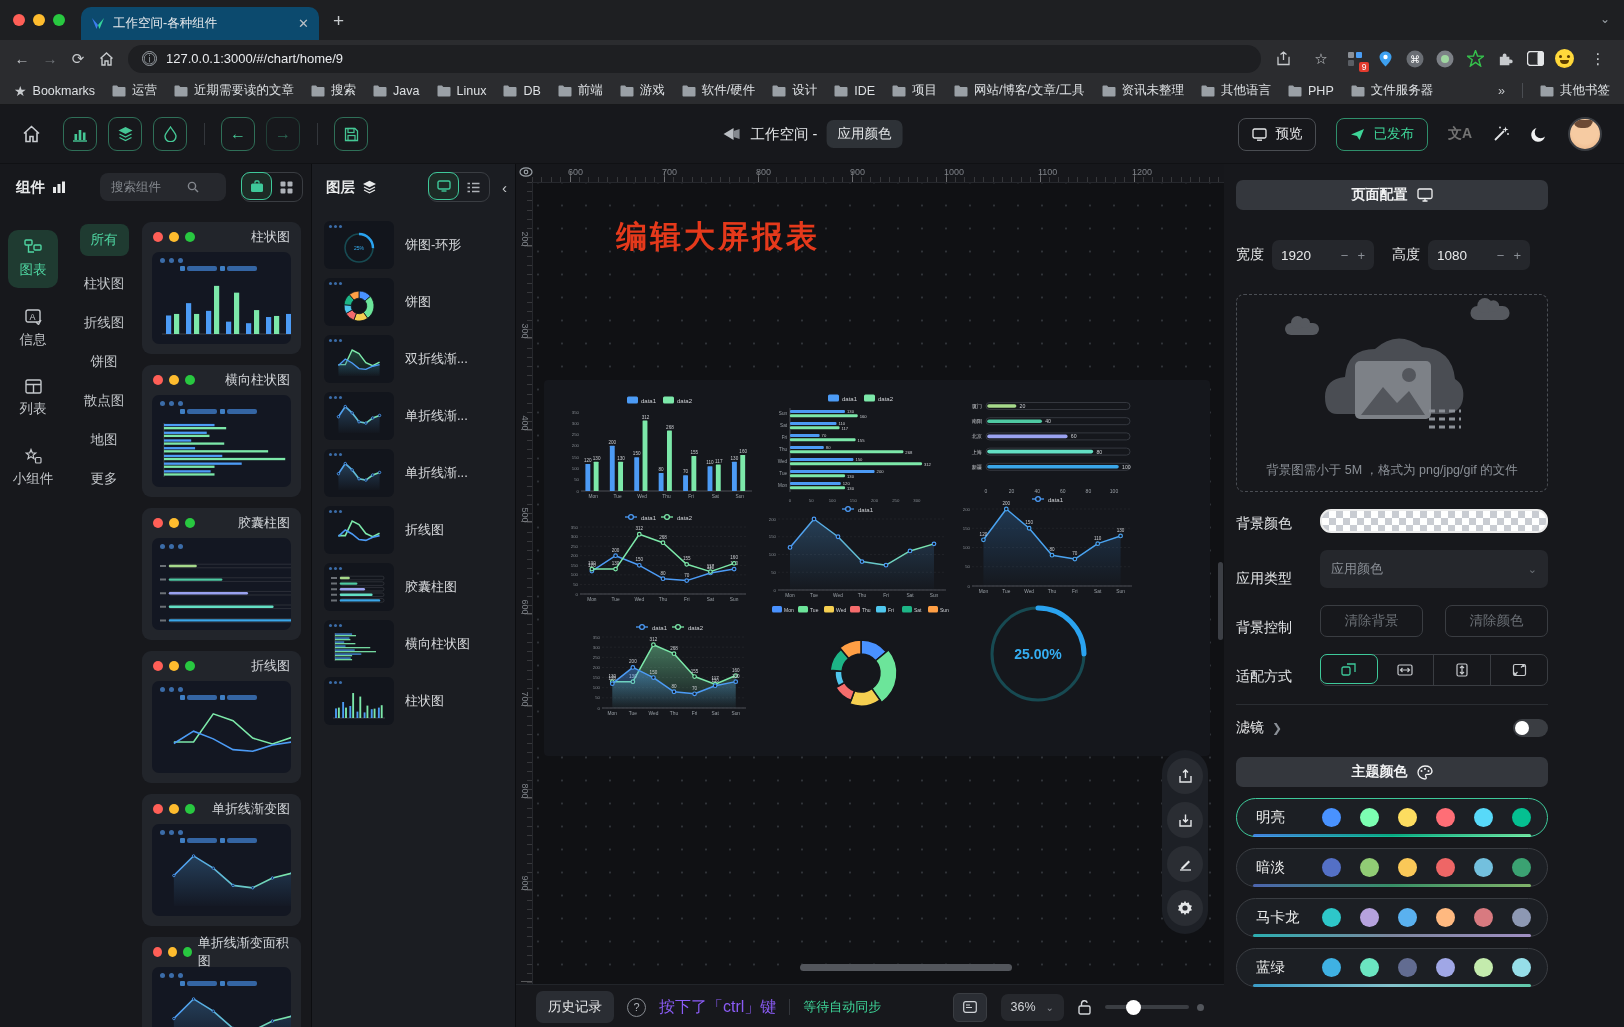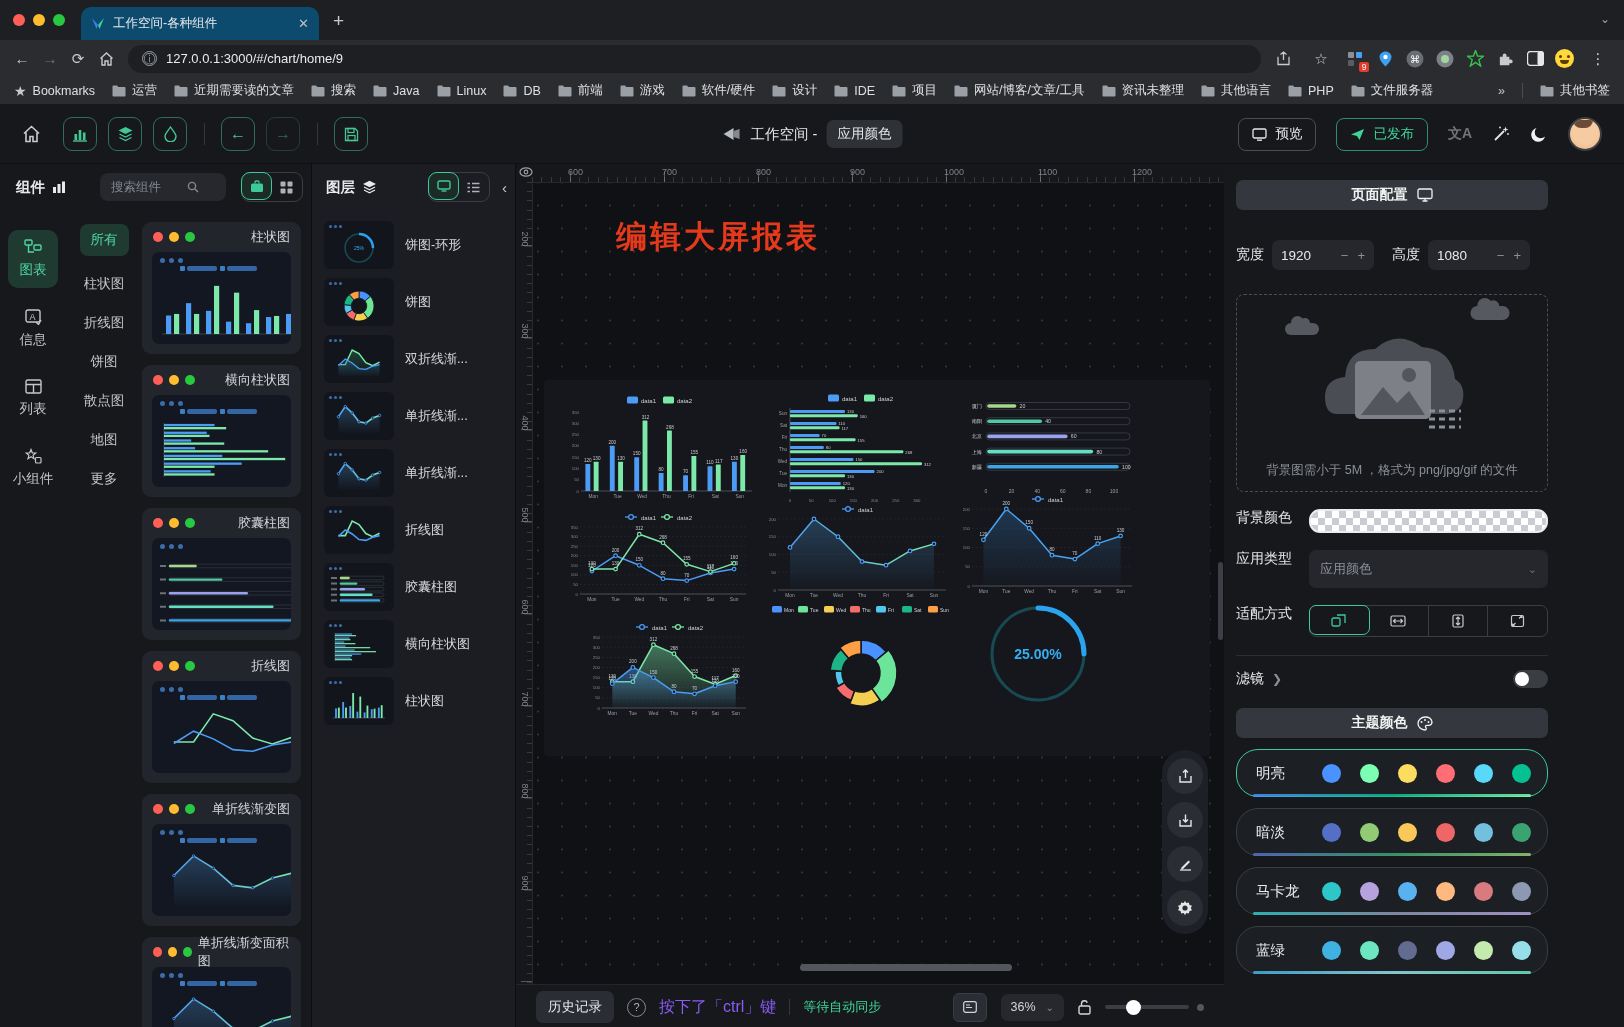--- a/index.html
+++ b/index.html
@@ -127,35 +127,35 @@
   .rp-header{height:30px;background:#34373d;border-radius:7px;display:flex;align-items:center;justify-content:center;gap:9px;font-size:14px;font-weight:700;color:#f0f1f2;}
   .size-row{display:flex;align-items:center;gap:8px;margin-top:30px;font-size:14px;}
   .num-input{width:102px;height:30px;background:#25272c;border-radius:7px;display:flex;align-items:center;padding:0 9px;font-size:13.5px;box-sizing:border-box;}
   .num-val{flex:1;}
   .stepper{color:#8b9097;display:flex;gap:9px;font-size:13px;}
   .upload{margin-top:24px;height:198px;border:1px dashed #4b4e54;border-radius:8px;position:relative;display:flex;flex-direction:column;align-items:center;justify-content:flex-end;padding-bottom:12px;box-sizing:border-box;}
   .cloud{position:absolute;background:#56595f;border-radius:10px;width:34px;height:12px;}
   .cloud:before{content:"";position:absolute;left:6px;top:-7px;width:13px;height:13px;border-radius:50%;background:#56595f;}
   .cloud:after{content:"";position:absolute;left:15px;top:-5px;width:10px;height:10px;border-radius:50%;background:#56595f;}
   .upload-cap{font-size:12.5px;color:#8b9097;}
-  .rp-row{display:flex;align-items:flex-start;margin-top:17px;font-size:14px;gap:11px;}
+  .rp-row{display:flex;align-items:flex-end;margin-top:17px;font-size:14px;gap:22px;}
   .rp-label{width:62px;flex-shrink:0;color:#e4e6e8;}
   .swatch{flex:1;height:20px;border-radius:11px;border:2px solid #ececec;background:repeating-conic-gradient(#ffffff 0 25%,#c9ccd2 0 50%);background-size:14px 14px;}
   .select{flex:1;height:30px;background:#25272c;border-radius:7px;display:flex;align-items:center;padding:4px 11px;color:#8b9097;font-size:13px;}
   .select .chev{margin-left:auto;color:#6b7076;font-size:11px;}
   .ctrl-btn{flex:1;height:30px;border:1px solid #3a3d42;border-radius:7px;display:grid;place-items:center;color:#6b7076;font-size:13.5px;}
   .seg{flex:1;display:flex;border:1px solid #3a3d42;border-radius:7px;}
   .seg-cell{flex:1;height:30px;display:grid;place-items:center;color:#c7cacd;border-right:1px solid #3a3d42;box-sizing:border-box;}
   .seg-cell:last-child{border-right:none;}
   .seg-cell.active{border:1px solid #3ec99a !important;border-radius:7px;color:#3ec99a;margin:-1px;z-index:2;background:#17181c;}
   .rp-divider{height:1px;background:#2a2d32;margin-top:18px;}
   .filter-row{display:flex;align-items:center;margin-top:14px;font-size:14px;gap:8px;}
   .toggle{width:35px;height:18px;background:#3a3d42;border-radius:9px;margin-left:auto;position:relative;}
   .toggle-knob{position:absolute;left:2px;top:2px;width:14px;height:14px;background:#fff;border-radius:50%;}
-  .theme-row{height:48px;border:1px solid #3a3d42;border-radius:22px;margin-top:11px;display:flex;align-items:center;padding:0 12px 0 19px;position:relative;background:#1c1f24;box-sizing:border-box;flex-shrink:0;}
+  .theme-row{height:39px;border:1px solid #3a3d42;border-radius:22px;margin-top:11px;display:flex;align-items:center;padding:0 12px 0 19px;position:relative;background:#1c1f24;box-sizing:border-box;flex-shrink:0;}
   .theme-row.active{border-color:#3ec99a;}
   .theme-name{font-size:14.5px;width:62px;color:#eceded;}
   .theme-dots{flex:1;display:flex;justify-content:space-between;align-items:center;padding:0 4px;}
   .tdot{width:19px;height:19px;border-radius:50%;}
   .theme-grad{position:absolute;left:16px;right:16px;bottom:-1px;height:3px;border-radius:2px;opacity:.85;}
 </style>
 </head>
 <body>
 
 <div id="window">
@@ -1503,20 +1503,25 @@
           <span class="swatch"></span>
         </div>
         <div class="rp-row">
           <span class="rp-label">应用类型</span>
           <span class="select">
             <span>应用颜色</span>
             <span class="chev">⌄</span>
           </span>
         </div>
         <div class="rp-row">
+          <span class="rp-label">背景控制</span>
+          <span class="ctrl-btn">清除背景</span>
+          <span class="ctrl-btn">清除颜色</span>
+        </div>
+        <div class="rp-row">
           <span class="rp-label">适配方式</span>
           <span class="seg">
             <span class="seg-cell active">
               <svg width="16" height="14" viewBox="0 0 16 14">
                   <rect x="1" y="5" width="8" height="8" rx="1.5" fill="none" stroke="#3ec99a" stroke-width="1.3"></rect>
                   <path d="M6 2 H14 V10" fill="none" stroke="#3ec99a" stroke-width="1.3"></path>
                 </svg>
             </span>
             <span class="seg-cell">
               <svg width="16" height="12" viewBox="0 0 16 12">

